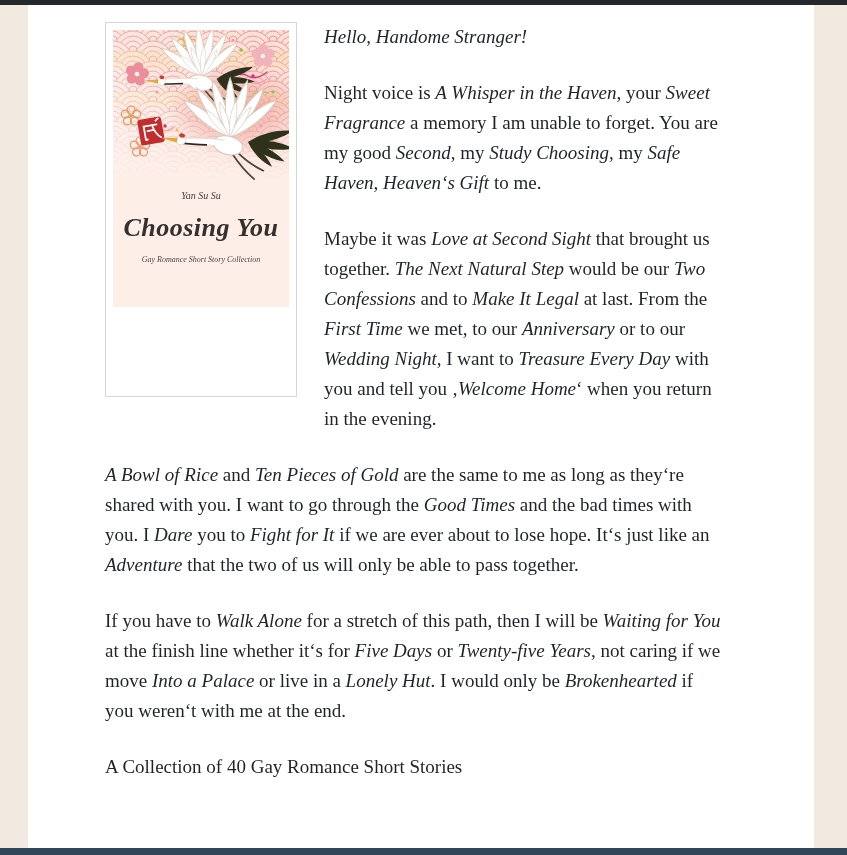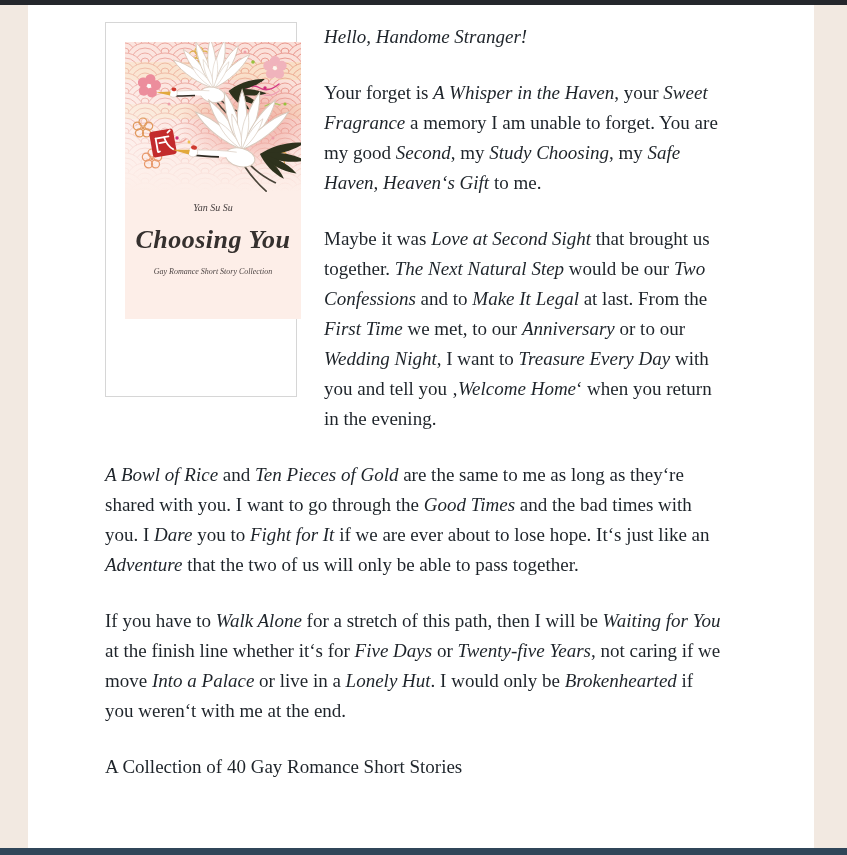--- a/index.html
+++ b/index.html
@@ -12,21 +12,21 @@
   .strip { background:#f2e9e1; flex:0 0 auto; }
   .strip-left { width:28px; }
   .strip-right { width:33px; }
   .content-area { flex:1 1 auto; background:#ffffff; overflow:hidden; }
   .article { padding:17px 80px 0 77px; font-size:19px; line-height:30px; color:#1e242a; text-align:left; }
   .para { margin:0 12px 26px 0; }
   .para em { font-style:italic; }
   .cover-figure {
     float:left; width:192px; height:375px;
     margin:0 27px 26px 0;
-    border:1px solid #d6d6d6; background:#ffffff; padding:19px;
+    border:1px solid #d6d6d6; background:#ffffff; padding:7px;
     cursor:pointer;
   }
   .cover-figure svg { display:block; }
   .cover-author   { font-style:italic; fill:#474040; }
   .cover-title    { font-style:italic; font-weight:bold; fill:#35302e; }
   .cover-subtitle { font-style:italic; fill:#4c4443; }
 </style>
 </head>
 <body>
 
@@ -176,21 +176,21 @@
               <use href="#crane" transform="translate(88,50) rotate(10) scale(0.95)"></use>
               <use href="#crane" transform="translate(116,112) rotate(14) scale(1.15)"></use>
 
               <text class="cover-author" x="88" y="169" font-size="10" text-anchor="middle">Yan Su Su</text>
               <text class="cover-title" x="88" y="206" font-size="26" text-anchor="middle" letter-spacing="0.5">Choosing You</text>
               <text class="cover-subtitle" x="88" y="232" font-size="8" text-anchor="middle">Gay Romance Short Story Collection</text>
             </svg>
           </div>
 
         <p class="para"><em>Hello, Handome Stranger!</em></p>
-            <p class="para"><span>Your forget is </span><em>A Whisper in the Haven</em><span>, your </span><em>Sweet Fragrance</em><span> a memory I am unable to forget. You are my good </span><em>Second</em><span>, my </span><em>Study Choosing</em><span>, my </span><em>Safe Haven, Heaven‘s Gift</em><span> to me.</span></p>
+            <p class="para"><span>Night voice is </span><em>A Whisper in the Haven</em><span>, your </span><em>Sweet Fragrance</em><span> a memory I am unable to forget. You are my good </span><em>Second</em><span>, my </span><em>Study Choosing</em><span>, my </span><em>Safe Haven, Heaven‘s Gift</em><span> to me.</span></p>
             <p class="para"><span>Maybe it was </span><em>Love at Second Sight</em><span> that brought us together. </span><em>The Next Natural Step</em><span> would be our </span><em>Two Confessions</em><span> and to </span><em>Make It Legal</em><span> at last. From the </span><em>First Time</em><span> we met, to our </span><em>Anniversary</em><span> or to our </span><em>Wedding Night</em><span>, I want to </span><em>Treasure Every Day</em><span> with you and tell you ‚</span><em>Welcome Home</em><span>‘ when you return in the evening.</span></p>
             <p class="para"><em>A Bowl of Rice</em><span> and </span><em>Ten Pieces of Gold</em><span> are the same to me as long as they‘re shared with you. I want to go through the </span><em>Good Times</em><span> and the bad times with you. I </span><em>Dare</em><span> you to </span><em>Fight for It</em><span> if we are ever about to lose hope. It‘s just like an </span><em>Adventure</em><span> that the two of us will only be able to pass together.</span></p>
             <p class="para"><span>If you have to </span><em>Walk Alone</em><span> for a stretch of this path, then I will be </span><em>Waiting for You</em><span> at the finish line whether it‘s for </span><em>Five Days</em><span> or </span><em>Twenty-five Years</em><span>, not caring if we move </span><em>Into a Palace</em><span> or live in a </span><em>Lonely Hut</em><span>. I would only be </span><em>Brokenhearted</em><span> if you weren‘t with me at the end.</span></p>
             <p class="para"><span>A Collection of 40 Gay Romance Short Stories</span></p>
           </div>
       </div>
     </div>
 
     <div class="strip strip-right"></div>
   </div>

